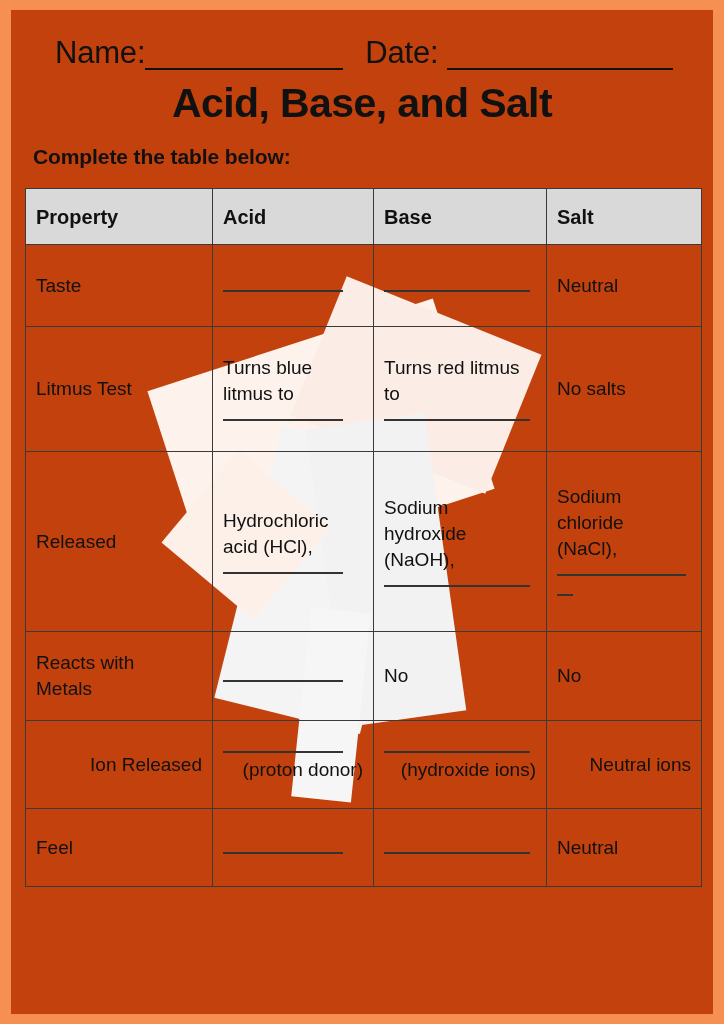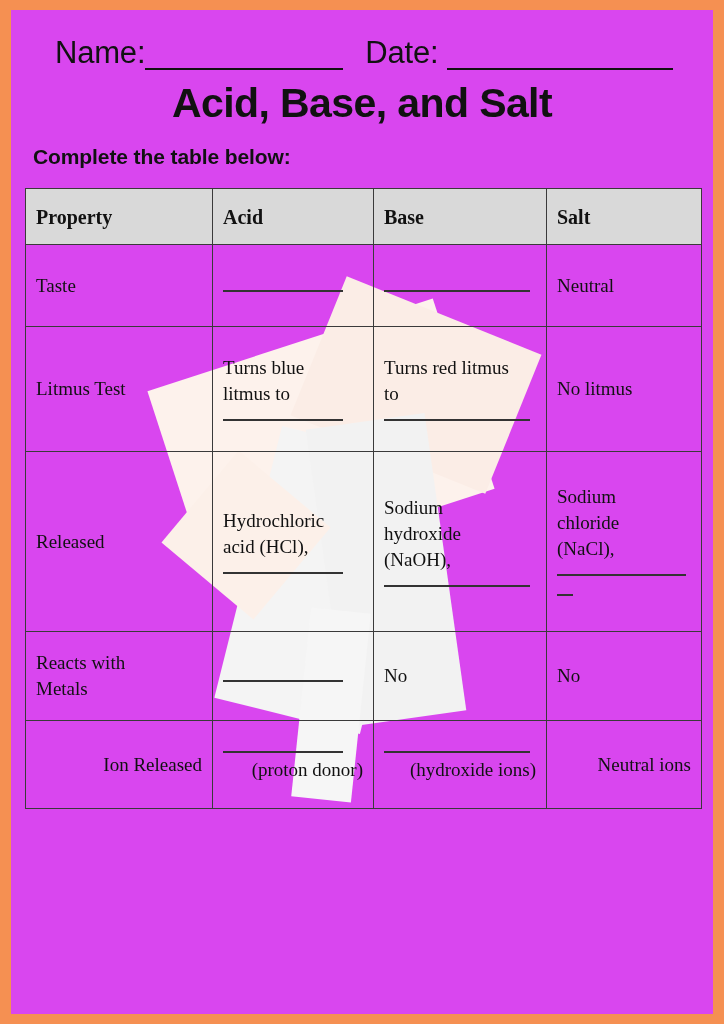--- a/index.html
+++ b/index.html
@@ -15,21 +15,21 @@
     overflow: hidden;
   }
 
   
   #page {
     position: absolute;
     left: 11px;
     top: 10px;
     width: 702px;
     height: 1004px;
-    background: #d946ef;
+    background: #c2410c;
     overflow: hidden;
   }
 
   
   .watermark {
     position: absolute;
     pointer-events: none;
     z-index: 0;
   }
   .wm-a {
@@ -137,21 +137,20 @@
   #table col.c-salt { width: 155px; }
 
   #table th, #table td {
     border: 1.4px solid #3a3a3a;
     padding: 18px 10px;
     vertical-align: middle;
     font-size: 19px;
     color: #111;
     line-height: 26px;
     background: transparent;
-    font-family: Liberation Serif, serif;
   }
   #table thead th {
     background: #d9d9d9;
     font-weight: bold;
     font-size: 20px;
     text-align: left;
     height: 56px;
     padding-top: 4px;
     padding-bottom: 4px;
   }
@@ -257,21 +256,21 @@
           </td>
           <td>
             <div class="cellstack">
               <span class="ctext">Turns red litmus
 to</span>
               <span class="crule wide"></span>
             </div>
           </td>
           <td>
             <div class="cellstack">
-              <span class="ctext">No litmus</span>
+              <span class="ctext">No salts</span>
             </div>
           </td>
         </tr>
         <tr class="r-examples">
           <td>
             <span class="ctext">Released</span>
           </td>
           <td>
             <div class="cellstack">
               <span class="ctext">Hydrochloric
@@ -333,16 +332,36 @@
               <span class="crule topline wide"></span>
               <span class="ctext">(hydroxide ions)</span>
             </div>
           </td>
           <td>
             <div class="cellstack">
               <span class="ctext">Neutral ions</span>
             </div>
           </td>
         </tr>
+        <tr class="r-feel">
+          <td>
+            <span class="ctext">Feel</span>
+          </td>
+          <td>
+            <div class="cellstack">
+              <span class="crule"></span>
+            </div>
+          </td>
+          <td>
+            <div class="cellstack">
+              <span class="crule wide"></span>
+            </div>
+          </td>
+          <td>
+            <div class="cellstack">
+              <span class="ctext">Neutral</span>
+            </div>
+          </td>
+        </tr>
       </tbody>
   </table>
 
 </div>
 
 </body></html>

